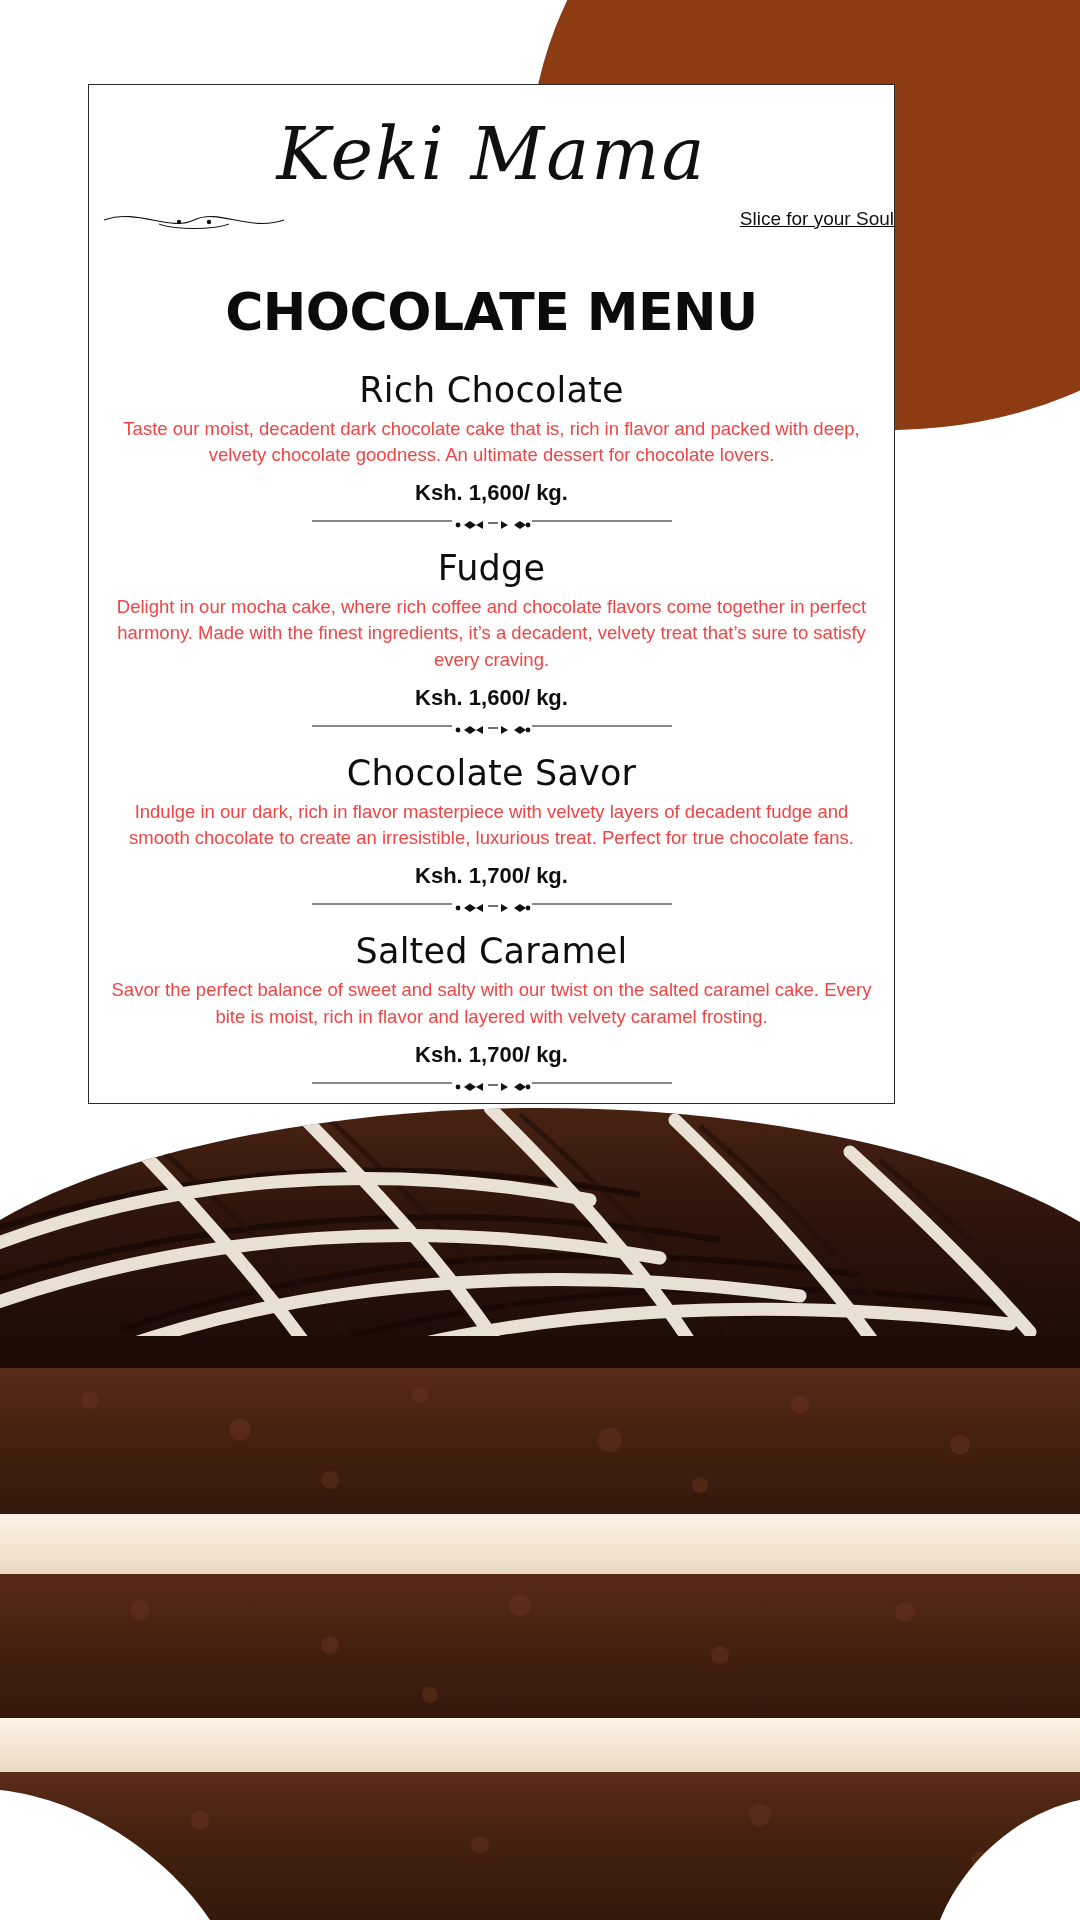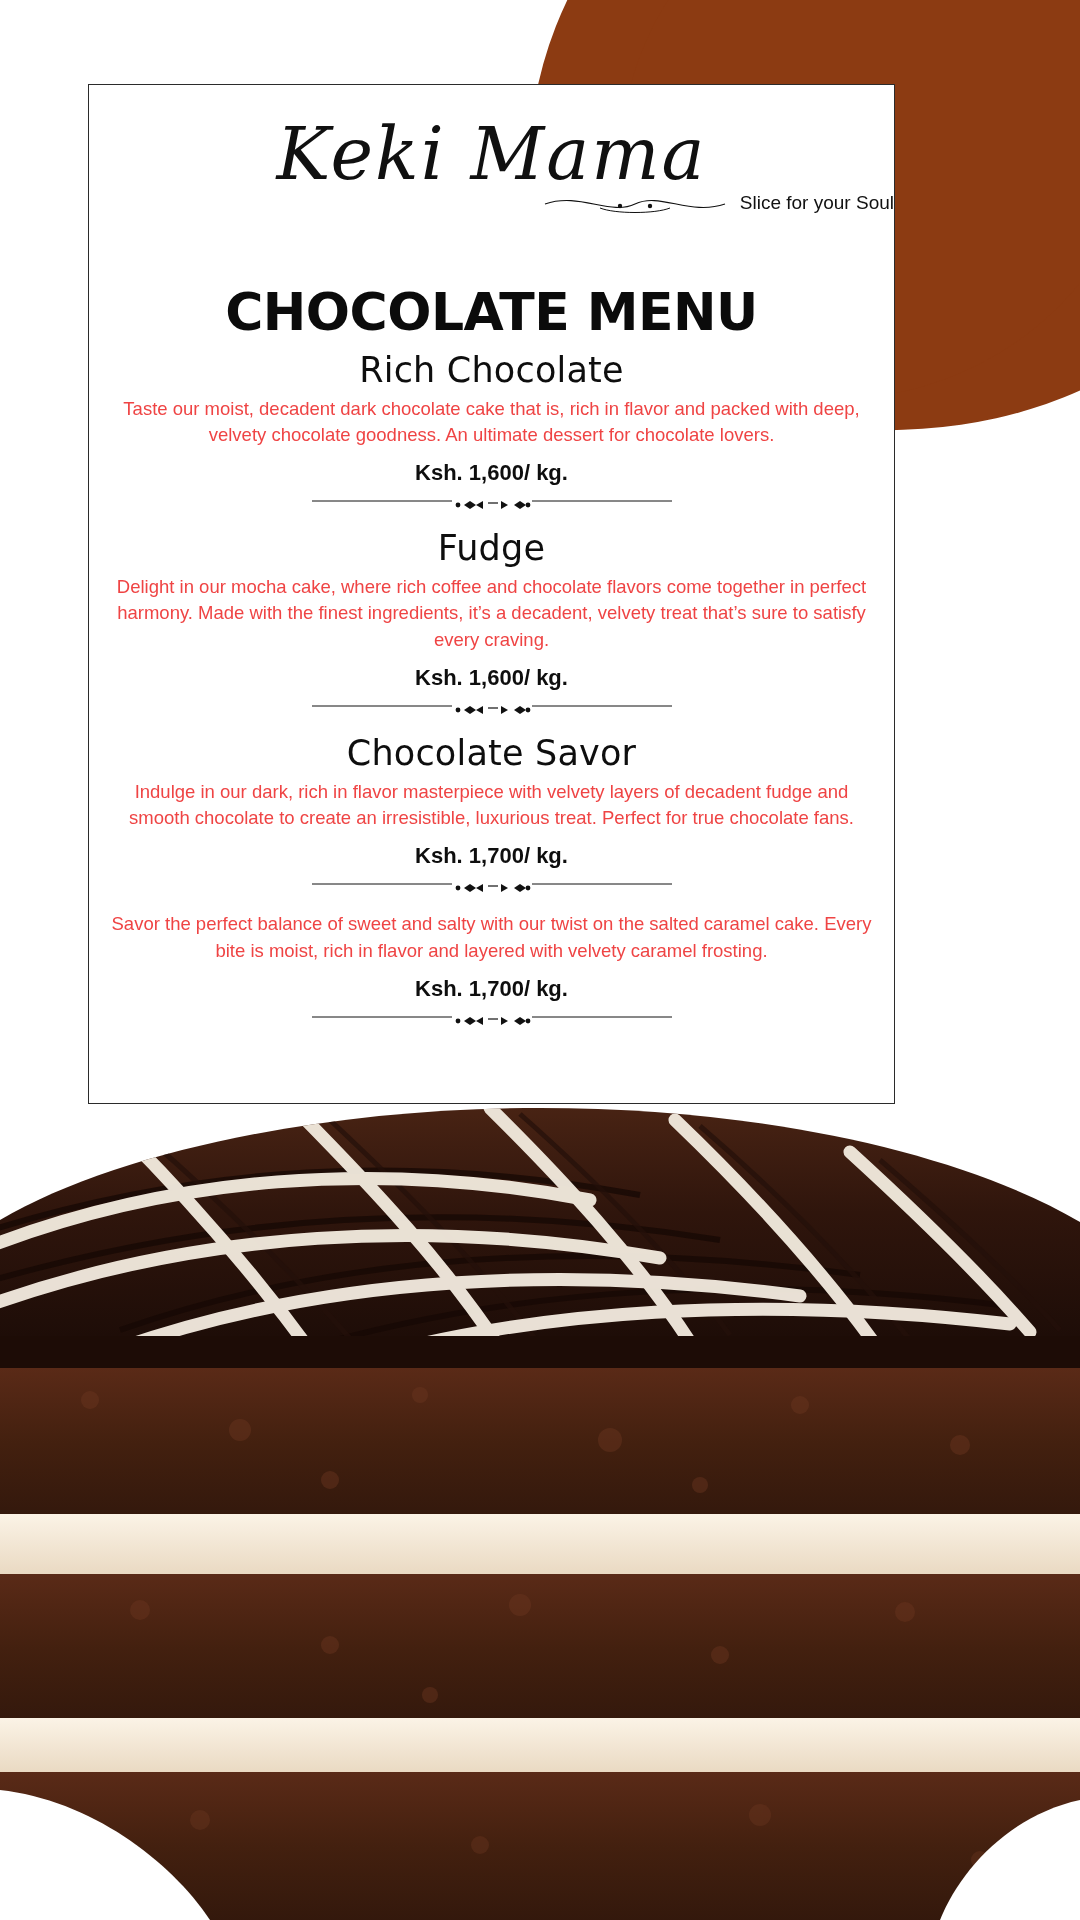--- a/index.html
+++ b/index.html
@@ -60,47 +60,48 @@
     font-style:italic;
     font-size:72px;
     line-height:0.98;
     letter-spacing:2px;
     color:#101010;
     font-weight:400;
   }
   .brand-sub-row {
     display:flex;
     align-items:center;
-    justify-content:flex-end;
+    justify-content:space-between;
     gap:10px;
-    margin-top:2px;
+    margin-top:18px;
     padding-left:10px;
+    text-decoration:underline;
   }
   .flourish {
     width:190px; height:22px; display:block;
   }
   .brand-tagline {
     font-size:19px;
     color:#111;
     font-family:"Liberation Sans", sans-serif;
   }
 
   
   .menu-title {
     text-align:center;
     font-size:52px;
     font-weight:bold;
     letter-spacing:-0.5px;
     color:#0b0b0b;
-    margin-top:68px;
+    margin-top:52px;
     font-family:"DejaVu Sans", sans-serif;
   }
 
   
-  .items { margin-top:8px; padding:0 12px; }
+  .items { margin-top:28px; padding:0 12px; }
   .item { text-align:center; }
   .item-name {
     font-size:35px;
     color:#0e0e0e;
     font-weight:400;
     letter-spacing:0.2px;
     margin-bottom:6px;
     font-family:"DejaVu Sans", sans-serif;
   }
   .item-desc {
@@ -217,20 +218,21 @@
             <path d="M164 10 l7 -4 v8 z" fill="#111"></path>
             <line x1="176" y1="8" x2="186" y2="8" stroke="#111" stroke-width="1.2"></line>
             <path d="M196 10 l-7 -4 v8 z" fill="#111"></path>
             <path d="M202 10 l6 -4 l6 4 l-6 4 z" fill="#111"></path>
             <circle cx="216" cy="10" r="2.4" fill="#111"></circle>
           </svg>
         </div>
       </div>
 
       <div class="item">
+        <div class="item-name">Salted Caramel</div>
         <div class="item-desc">Savor the perfect balance of sweet and salty with our twist on the salted caramel cake. Every bite is moist, rich in flavor and layered with velvety caramel frosting.</div>
         <div class="item-price">Ksh. 1,700/ kg.</div>
         <div class="sep">
           <svg width="360" height="16" viewBox="0 0 360 16">
             <line x1="0" y1="6" x2="140" y2="6" stroke="#111" stroke-width="1"></line>
             <line x1="220" y1="6" x2="360" y2="6" stroke="#111" stroke-width="1"></line>
             <circle cx="146" cy="10" r="2.4" fill="#111"></circle>
             <path d="M152 10 l6 -4 l6 4 l-6 4 z" fill="#111"></path>
             <path d="M164 10 l7 -4 v8 z" fill="#111"></path>
             <line x1="176" y1="8" x2="186" y2="8" stroke="#111" stroke-width="1.2"></line>

